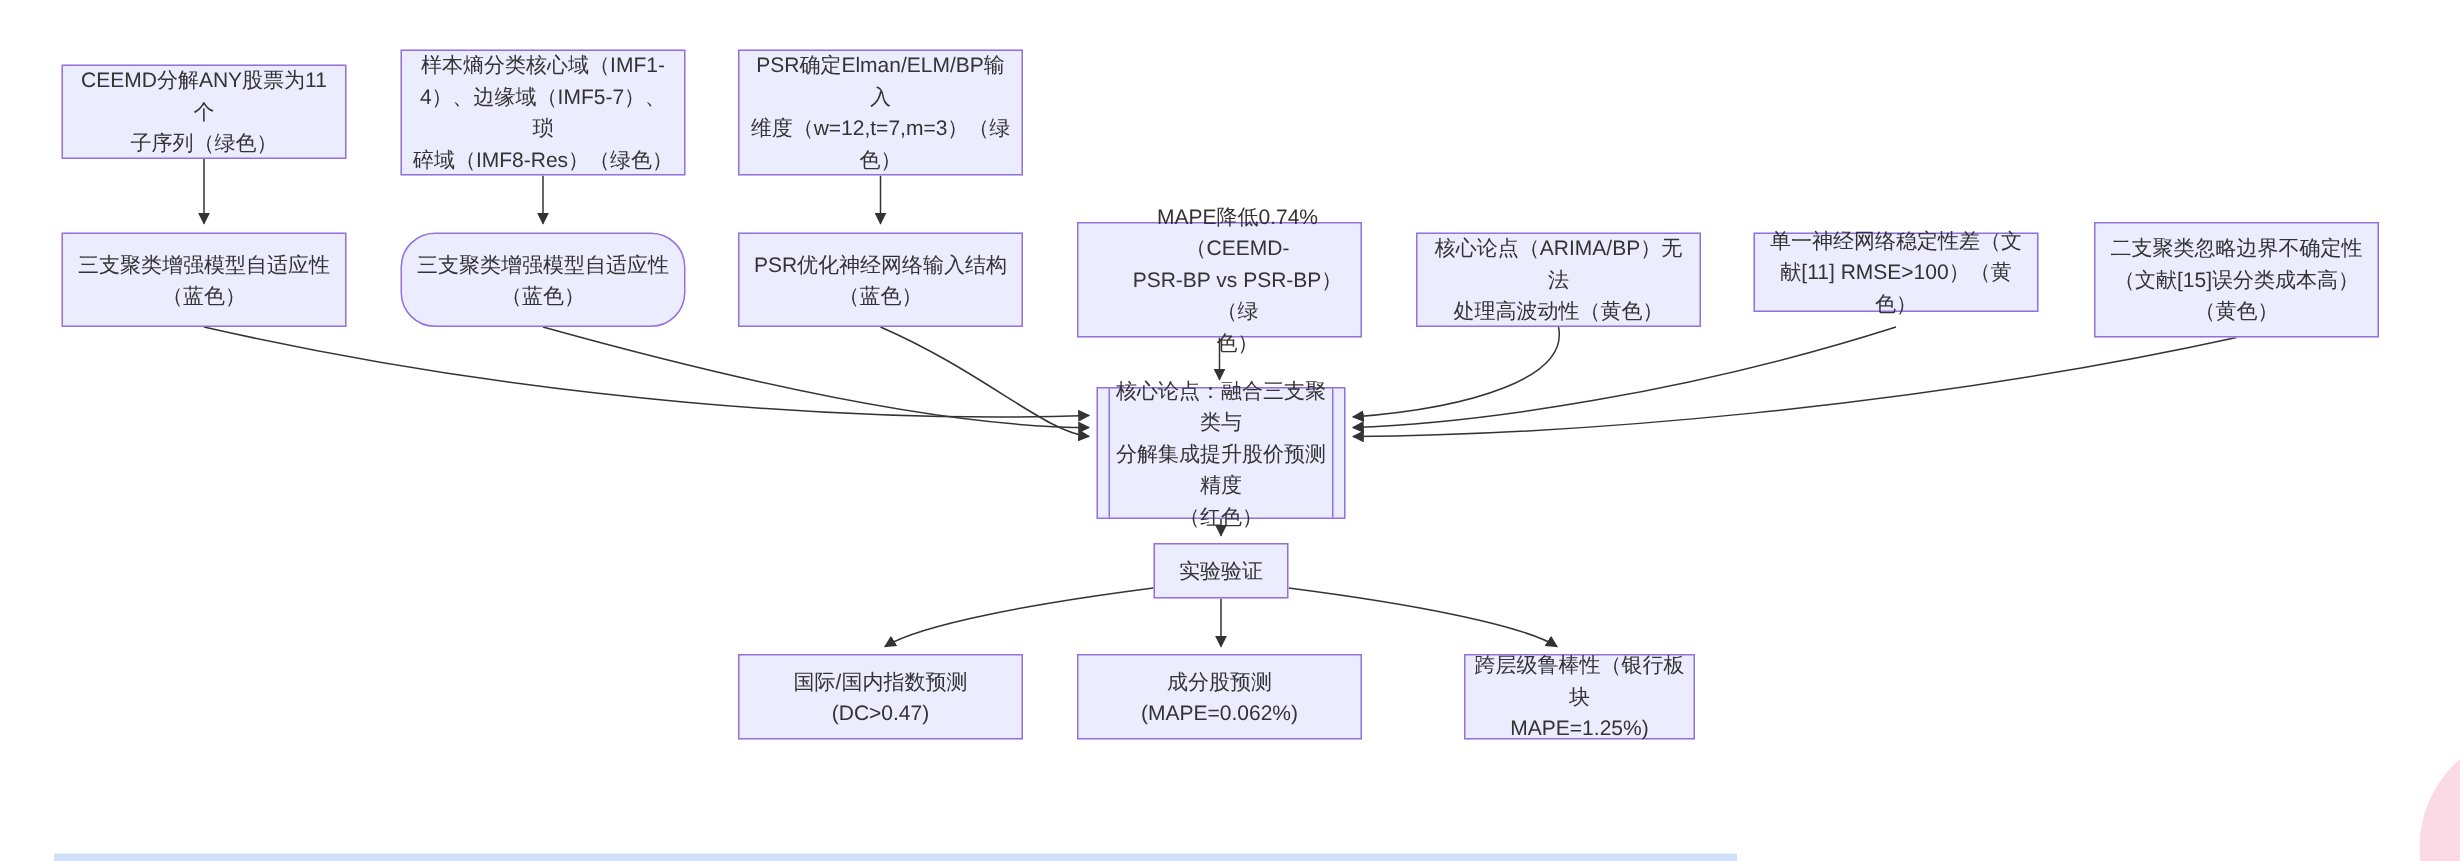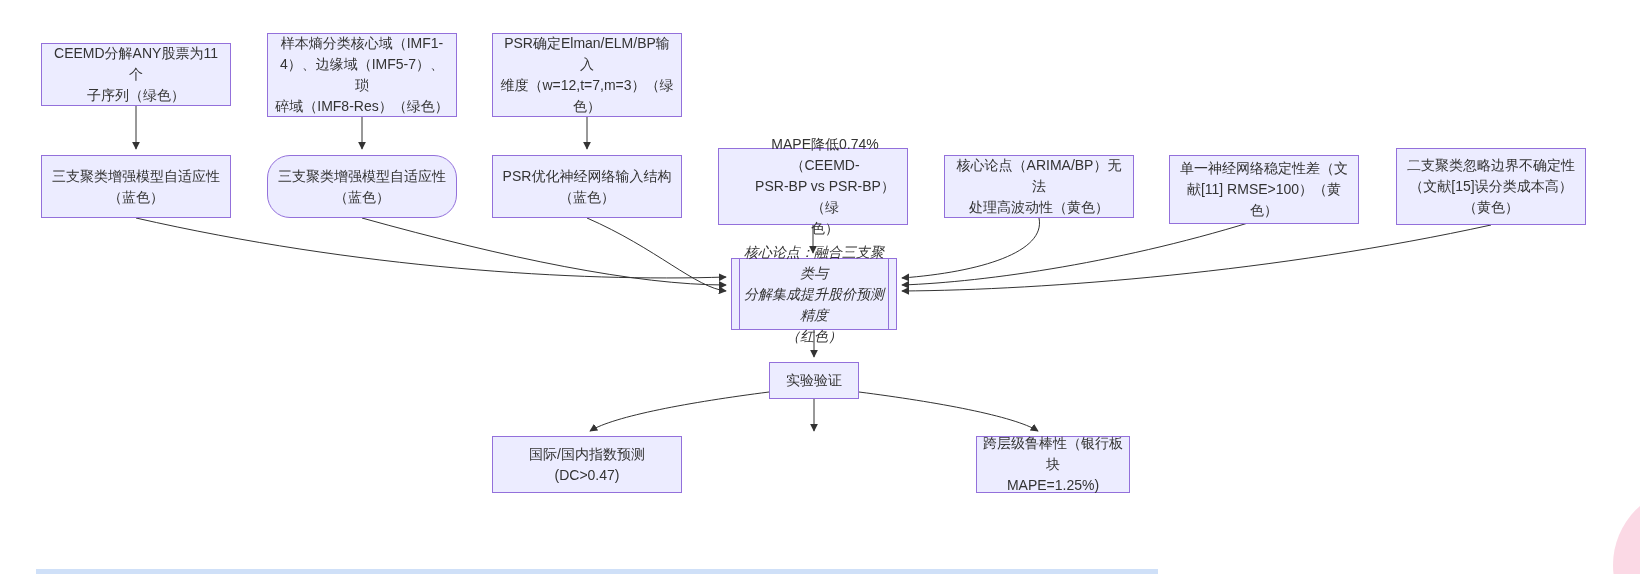--- a/index.html
+++ b/index.html
@@ -54,23 +54,23 @@
 
   
   #node-ceemd        { left: 5px;    top: 43px;  width: 190px; height: 63px; }
   #node-sampen       { left: 231px;  top: 33px;  width: 190px; height: 84px; }
   #node-psr-dim      { left: 456px;  top: 33px;  width: 190px; height: 84px; }
   #node-decomp       { left: 5px;    top: 155px; width: 190px; height: 63px; }
   #node-threeway     { left: 231px;  top: 155px; width: 190px; height: 63px; border-radius: 23px; }
   #node-psr-opt      { left: 456px;  top: 155px; width: 190px; height: 63px; }
   #node-mape         { left: 682px;  top: 148px; width: 190px; height: 77px; padding-left: 24px; }
   #node-traditional  { left: 908px;  top: 155px; width: 190px; height: 63px; }
-  #node-single-nn    { left: 1133px; top: 155px; width: 190px; height: 69px; }
+  #node-single-nn    { left: 1133px; top: 155px; width: 190px; height: 53px; }
   #node-twoway       { left: 1360px; top: 148px; width: 190px; height: 77px; }
-  #node-core         { left: 695px;  top: 258px; width: 166px; height: 72px; font-style: italic; }
+  #node-core         { left: 695px;  top: 258px; width: 166px; height: 88px; }
   #node-experiment   { left: 733px;  top: 362px; width: 90px;  height: 37px; }
   #node-index-pred   { left: 456px;  top: 436px; width: 190px; height: 57px; }
   #node-component    { left: 682px;  top: 436px; width: 190px; height: 57px; }
   #node-robustness   { left: 940px;  top: 436px; width: 154px; height: 57px; justify-content: flex-end; }
 
   .edge-path {
     fill: none;
     stroke: #333333;
     stroke-width: 1px;
   }
@@ -191,20 +191,24 @@
     <span class="inner-line-right"></span>
   </div>
 
   <div class="node" id="node-experiment">
     <span class="node-label">实验验证</span>
   </div>
   <div class="node" id="node-index-pred">
     <span class="node-label">国际/国内指数预测
 (DC&gt;0.47)</span>
   </div>
+  <div class="node" id="node-component">
+    <span class="node-label">成分股预测
+(MAPE=0.062%)</span>
+  </div>
   <div class="node" id="node-robustness">
     <span class="node-label">跨层级鲁棒性（银行板块
 MAPE=1.25%)</span>
   </div>
 
   <div id="translate-badge-outer">
     <div id="translate-badge-inner">中A</div>
   </div>
 
   <div id="bottom-strip"></div>

